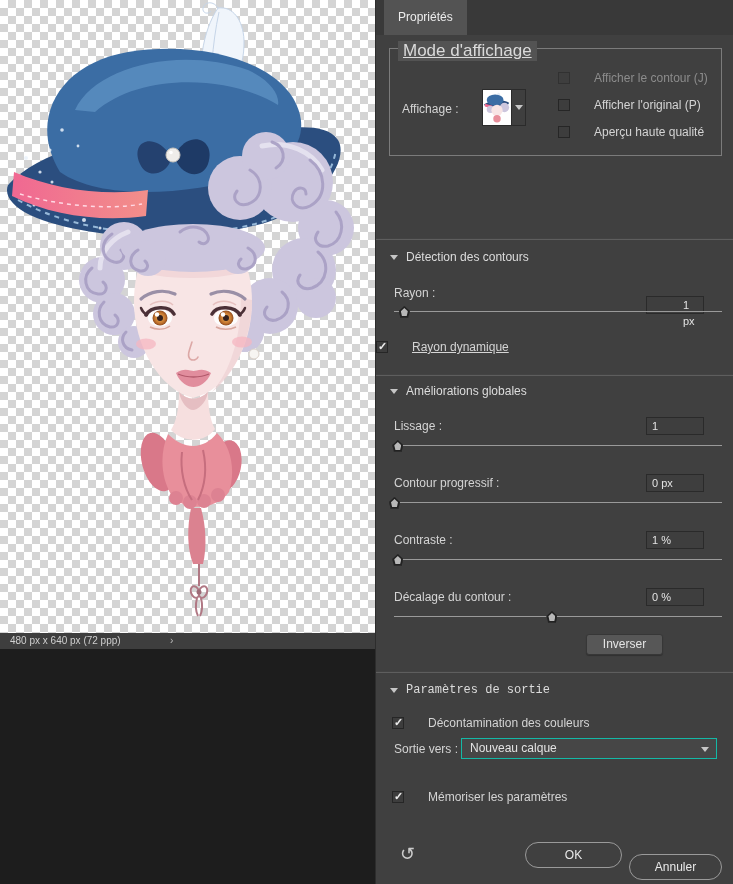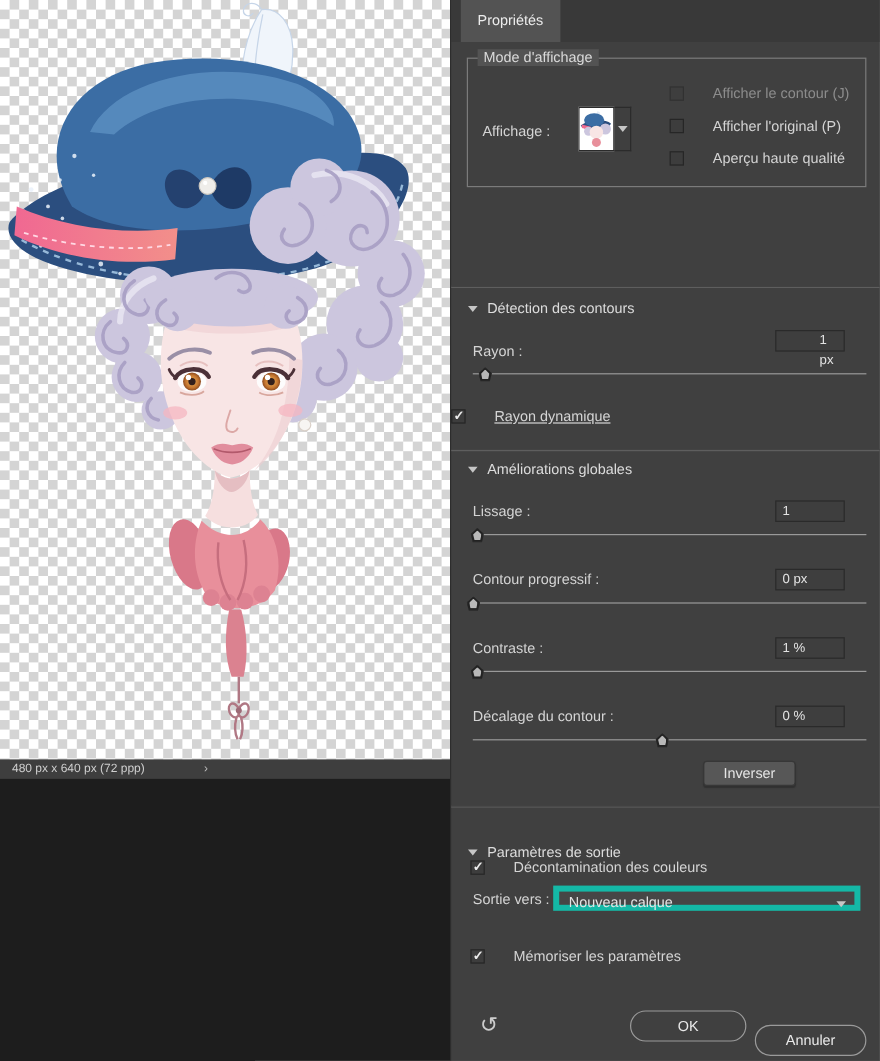--- a/index.html
+++ b/index.html
@@ -19,21 +19,21 @@
   
   #panel { position:absolute; left:375px; top:0; width:358px; height:884px;
     background:#404040; border-left:1px solid #2d2d2d; }
   #tabbar { position:absolute; left:0; top:0; width:358px; height:35px; background:#393939; }
   #tab-properties { position:absolute; left:8px; top:0; height:35px; line-height:35px;
     padding:0 14px; background:#535353; color:#ececec; font-size:12px; }
 
   .groupbox { position:absolute; left:13px; top:48px; width:333px; height:108px;
     border:1px solid #7b7b7b; }
   .legend { position:absolute; top:-8px; left:8px; background:#535353; padding:0 5px;
-    font-size:12px; color:#dadada; }
+    font-size:17px; color:#dadada;text-decoration:underline; }
   .view-label { position:absolute; left:12px; top:53px; color:#d4d4d4; }
   .thumb { position:absolute; left:92px; top:40px; width:30px; height:37px;
     background:#fff; border:1px solid #2b2b2b; }
   .thumb-arrow { position:absolute; left:122px; top:40px; width:14px; height:37px;
     background:#3f3f3f; border:1px solid #2b2b2b; border-left:none;
     display:flex; align-items:center; justify-content:center; }
 
   .cb-row { position:absolute; display:flex; align-items:center; gap:24px; height:14px; cursor:default; }
   .cb { width:12px; height:12px; background:#3d3d3d; border:1px solid #262626;
     position:relative; flex:0 0 auto; }
@@ -60,21 +60,21 @@
   .slider .thumb { position:absolute; top:3px; width:11px; height:12px;
     clip-path:polygon(50% 0,100% 42%,84% 100%,16% 100%,0 42%); background:#222; }
   .slider .thumb::after { content:""; position:absolute; inset:1px;
     clip-path:polygon(50% 0,100% 42%,84% 100%,16% 100%,0 42%); background:#b8b8b8; }
 
   .btn { position:absolute; height:21px; background:#575757; border:1px solid #373737;
     border-radius:3px; color:#e4e4e4; font-size:12px; text-align:center; line-height:19px;
     box-shadow:0 1px 1px rgba(0,0,0,.25); cursor:default; }
 
   .select { position:absolute; left:85px; top:738px; width:256px; height:21px;
-    background:#464646; border:5px solid #14b8a6; line-height:19px; padding-left:8px;
+    background:#464646; border:1px solid #14b8a6; line-height:19px; padding-left:8px;
     color:#e3e3e3; }
   .select .tri-down { position:absolute; right:7px; top:8px; }
 
   .pill { position:absolute; height:26px; border:1px solid #9a9a9a; border-radius:13px;
     background:transparent; color:#e9e9e9; font-size:12px; text-align:center;
     line-height:24px; cursor:default; }
   #reset-btn { position:absolute; left:24px; top:843px; font-size:18px; color:#cccccc;
     cursor:default; }
 </style>
 </head>
@@ -270,21 +270,21 @@
     </div>
   </div>
 
   <div class="divider" style="top:238px;"></div>
 
   <div class="section-head" style="top:250px;">
     <span class="tri-down"></span>
     <span>Détection des contours</span>
   </div>
   <div class="ctl-label" style="top:286px;">Rayon :</div>
-  <div class="field" style="top:275px;padding-left:36px;">1 px</div>
+  <div class="field" style="top:296px;padding-left:36px;">1 px</div>
   <div class="slider" style="top:303px;">
     <div class="track"></div>
     <div class="thumb" style="left: calc(3% - 5px);"></div>
   </div>
   <div class="cb-row" style="left:0; top:340px;text-decoration:underline;">
     <span class="cb" data-checked="true"></span>
     <span class="cb-label">Rayon dynamique</span>
   </div>
 
   <div class="divider" style="top:374px;"></div>
@@ -319,21 +319,21 @@
   <div class="field" style="top:588px;">0 %</div>
   <div class="slider" style="top:608px;">
     <div class="track"></div>
     <div class="thumb" style="left: calc(48% - 5px);"></div>
   </div>
 
   <div class="btn" style="left:210px; top:634px; width:77px;">Inverser</div>
 
   <div class="divider" style="top:671px;"></div>
 
-  <div class="section-head" style="top:703px;">
+  <div class="section-head" style="top:683px;font-family:Liberation Mono, monospace;">
     <span class="tri-down"></span>
     <span>Paramètres de sortie</span>
   </div>
   <div class="cb-row" style="left:16px; top:716px;">
     <span class="cb" data-checked="true"></span>
     <span class="cb-label">Décontamination des couleurs</span>
   </div>
   <div class="ctl-label" style="top:742px;">Sortie vers :</div>
   <div class="select">
     <span>Nouveau calque</span>

